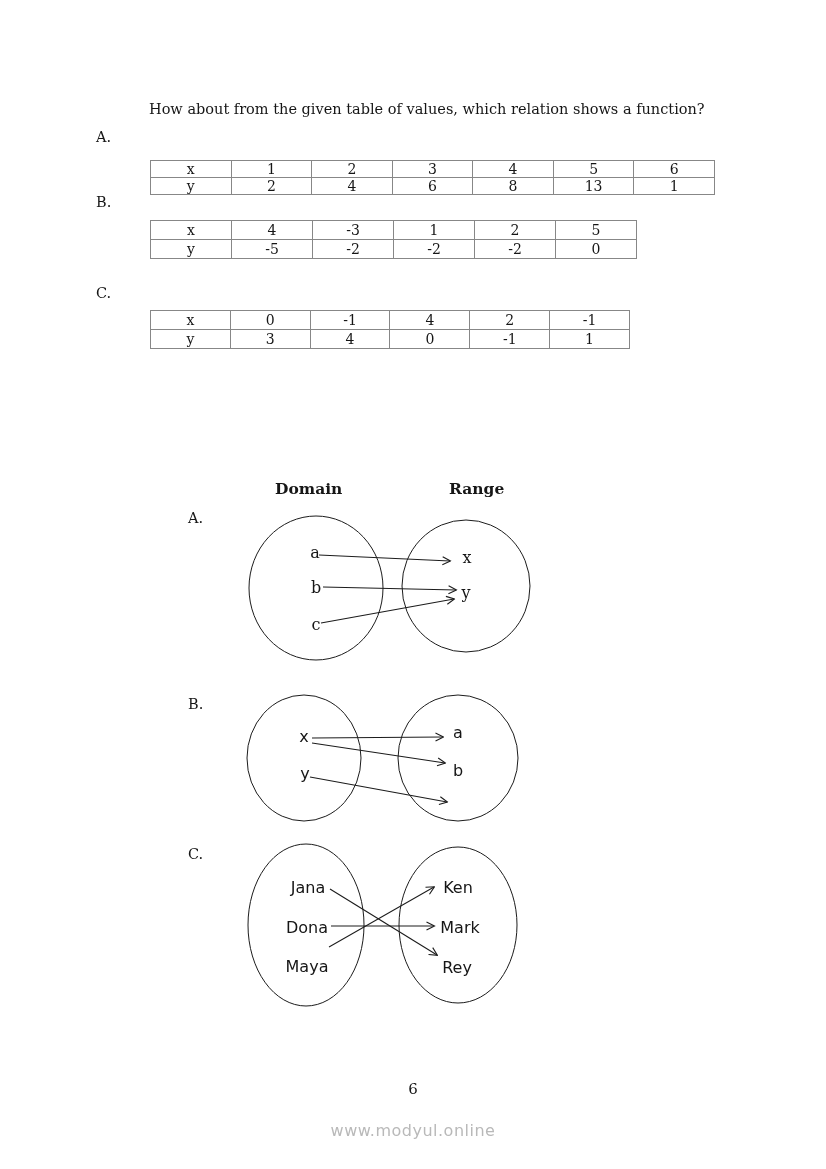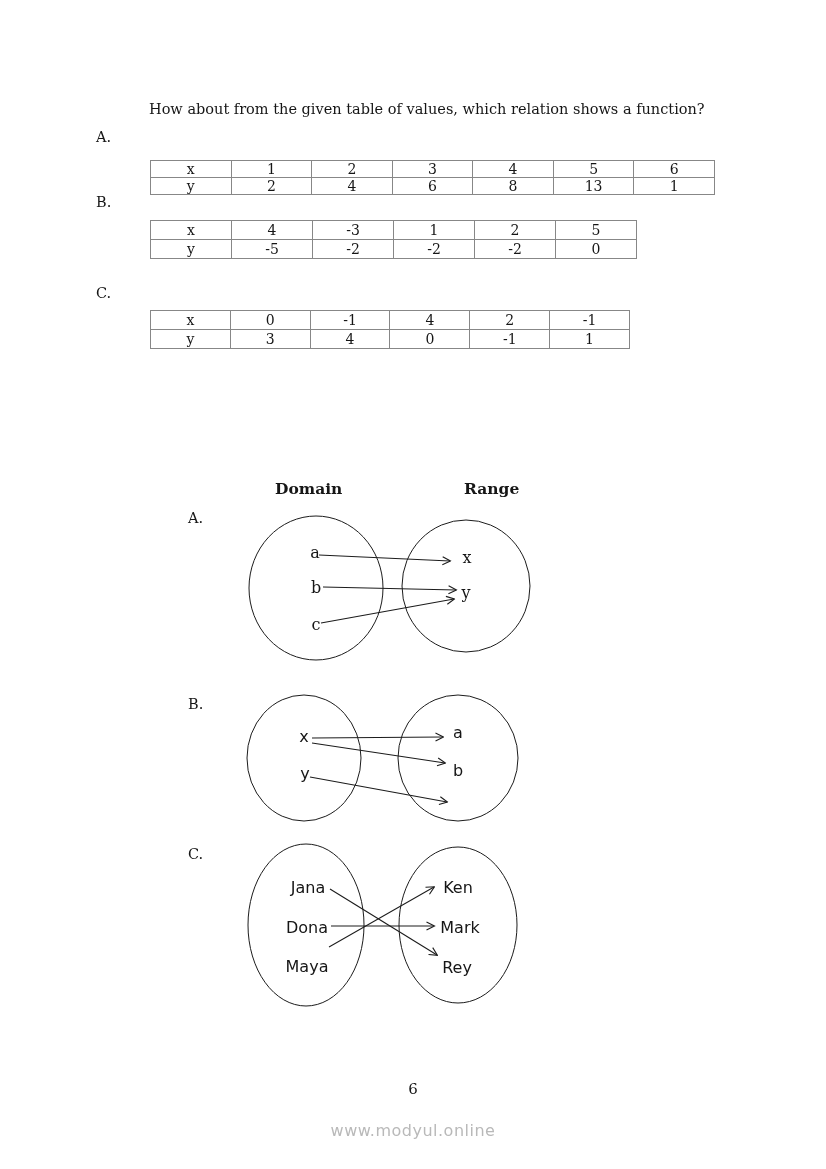--- a/index.html
+++ b/index.html
@@ -17,21 +17,21 @@
     font-size:14px; padding:0; font-family:"DejaVu Serif", serif; color:#161616;
   }
   .t-a { left:150px; top:160px; width:565px; } .t-a td { height:17px; }
   .t-b { left:150px; top:220px; width:487px; } .t-b td { height:19px; }
   .t-c { left:150px; top:310px; width:480px; } .t-c td { height:19px; }
   .para { position:absolute; left:100px; font-size:14.5px; line-height:21.5px; }
   .p1 { top:374px; width:645px; text-align:justify; }
   .p2 { top:426px; width:600px; }
   .map-header { position:absolute; font-weight:bold; font-size:15.5px;text-align:center; }
   .domain-h { left:275px; top:479px; }
-  .range-h  { left:464px; top:479px; }
+  .range-h  { left:449px; top:479px; }
   .diagram-label { position:absolute; left:188px; font-size:14.5px; }
   .dl-a { top:510px; } .dl-b { top:696px; } .dl-c { top:846px; }
   svg.diagram { position:absolute; overflow:visible; }
   .d-a { left:240px; top:503px; }
   .d-b { left:240px; top:690px; }
   .d-c { left:240px; top:838px; }
   .oval { fill:none; stroke:#1c1c1c; stroke-width:1; }
   .arr  { stroke:#1c1c1c; stroke-width:1.1; fill:none; }
   .dtext-serif { font-family:"DejaVu Serif", serif; font-size:16px; fill:#161616; }
   .dtext-sans  { font-family:"DejaVu Sans", sans-serif; font-size:16px; fill:#161616; }

